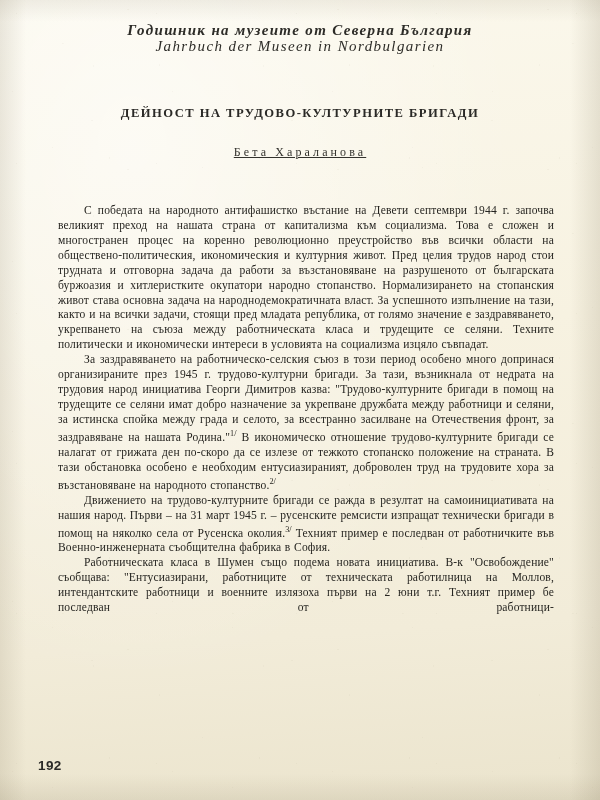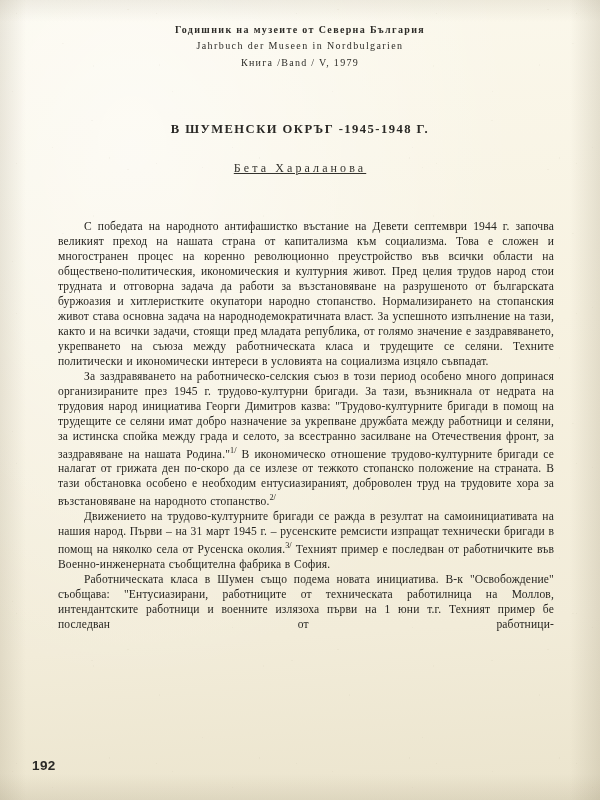--- a/index.html
+++ b/index.html
@@ -66,24 +66,25 @@
   }
 
   .masthead {
     text-align: center;
     margin: 0;
     padding-top: 22px;
     color: #2d2c28;
   }
   .masthead .line {
     display: block;
-    font-size: 10px;
+    font-size: 15px;
     line-height: 16.4px;
     letter-spacing: 1.25px;
     white-space: pre;
+    font-style: italic;
   }
   .masthead .line.cyr  { font-weight: 700; letter-spacing: 1.35px; }
   .masthead .line.lat  { letter-spacing: 1.4px; }
   .masthead .line.vol  { letter-spacing: 1.3px; }
 
   .doc-title {
     text-align: center;
     margin: 0;
     padding-top: 48px;
     color: #2a2926;
@@ -128,21 +129,21 @@
     text-align-last: justify;
   }
   sup.fn {
     font-size: 8.2px;
     vertical-align: super;
     letter-spacing: 0;
   }
 
   .page-folio {
     position: absolute;
-    left: 32px;
+    left: 38px;
     bottom: 27px;
     z-index: 3;
     font-family: "Liberation Sans", "DejaVu Sans", sans-serif;
     font-size: 13.5px;
     font-weight: 700;
     letter-spacing: .4px;
     color: #2a2926;
   }
 </style>
 </head>
@@ -150,25 +151,24 @@
 
 <div id="page-sheet">
 
   <div id="paper-grain"></div>
 
   <div id="content">
 
     <header class="masthead">
       <span class="line cyr">Годишник на музеите от Северна България</span>
       <span class="line lat">Jahrbuch der Museen in Nordbulgarien</span>
-      <span class="line vol">Книга /Band / V, 1979</span>
     </header>
 
     <h1 class="doc-title">
-      <span class="tline">В ШУМЕНСКИ ОКРЪГ -1945-1948 Г.</span>
+      <span class="tline">ДЕЙНОСТ НА ТРУДОВО-КУЛТУРНИТЕ БРИГАДИ</span>
     </h1>
 
     <div class="byline">Бета Хараланова</div>
 
     <article class="body-copy">
 
       <p>
         <span>С победата на народното антифашистко въстание на Девети септември 1944 г. започва великият преход на нашата страна от капитализма към социализма. Това е сложен и многостранен процес на коренно революционно преустройство във всички области на обществено-политическия, икономическия и културния живот. Пред целия трудов народ стои трудната и отговорна задача да работи за възстановяване на разрушеното от българската буржоазия и хитлеристките окупатори народно стопанство. Нормализирането на стопанския живот става основна задача на народнодемократичната власт. За успешното изпълнение на тази, както и на всички задачи, стоящи пред младата република, от голямо значение е заздравяването, укрепването на съюза между работническата класа и трудещите се селяни. Техните политически и икономически интереси в условията на социализма изцяло съвпадат.</span>
       </p>
 
@@ -176,21 +176,21 @@
         <span>За заздравяването на работническо-селския съюз в този период особено много допринася организираните през 1945 г. трудово-културни бригади. За тази, възникнала от недрата на трудовия народ инициатива Георги Димитров казва: "Трудово-културните бригади в помощ на трудещите се селяни имат добро назначение за укрепване дружбата между работници и селяни, за истинска спойка между града и селото, за всестранно засилване на Отечествения фронт, за заздравяване на нашата Родина."</span><sup class="fn">1/</sup>
         <span>В икономическо отношение трудово-културните бригади се налагат от грижата ден по-скоро да се излезе от тежкото стопанско положение на страната. В тази обстановка особено е необходим ентусиазираният, доброволен труд на трудовите хора за възстановяване на народното стопанство.</span><sup class="fn">2/</sup>
       </p>
 
       <p>
         <span>Движението на трудово-културните бригади се ражда в резултат на самоинициативата на нашия народ. Първи – на 31 март 1945 г. – русенските ремсисти изпращат технически бригади в помощ на няколко села от Русенска околия.</span><sup class="fn">3/</sup>
         <span>Техният пример е последван от работничките във Военно-инженерната съобщителна фабрика в София.</span>
       </p>
 
       <p class="last">
-        <span>Работническата класа в Шумен също подема новата инициатива. В-к "Освобождение" съобщава: "Ентусиазирани, работниците от техническата работилница на Моллов, интендантските работници и военните излязоха първи на 1 юни т.г. Техният пример бе последван от работници-</span>
+        <span>Работническата класа в Шумен също подема новата инициатива. В-к "Освобождение" съобщава: "Ентусиазирани, работниците от техническата работилница на Моллов, интендантските работници и военните излязоха първи на 2 юни т.г. Техният пример бе последван от работници-</span>
       </p>
 
     </article>
 
   </div>
 
   <div id="page-vignette"></div>
 
   <div class="page-folio">192</div>
 

